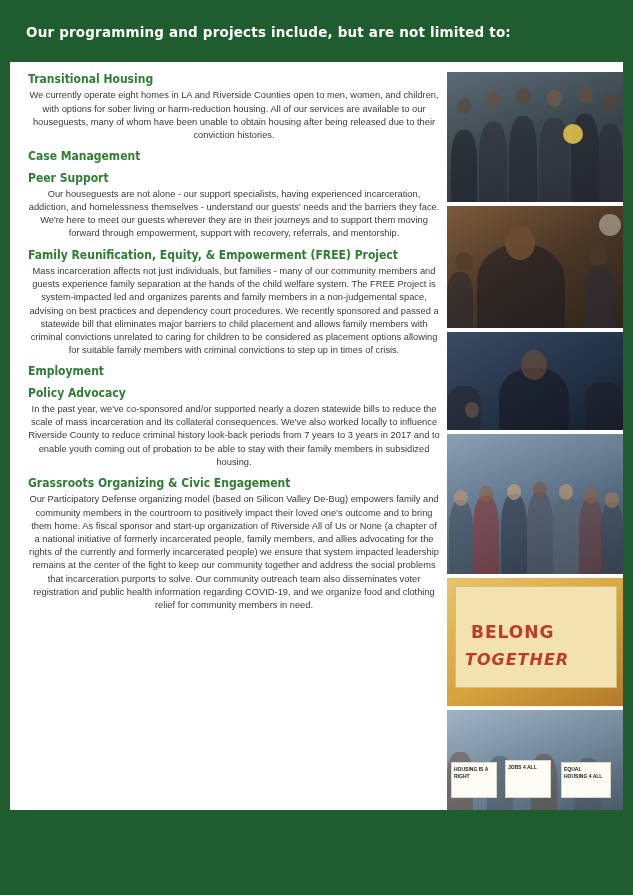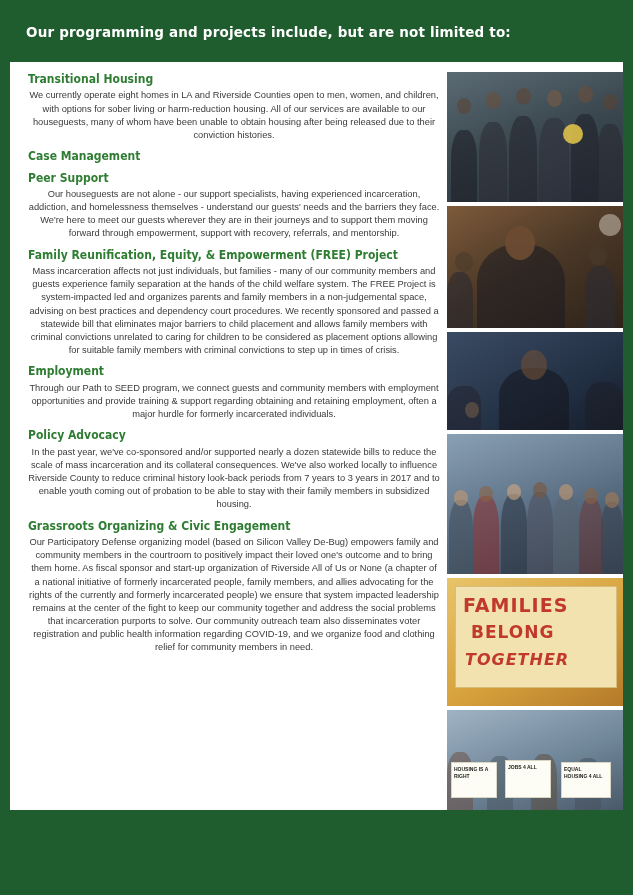--- a/index.html
+++ b/index.html
@@ -171,21 +171,20 @@
         <p class="sec-body">Our houseguests are not alone - our support specialists, having experienced incarceration, addiction, and homelessness themselves - understand our guests' needs and the barriers they face. We're here to meet our guests wherever they are in their journeys and to support them moving forward through empowerment, support with recovery, referrals, and mentorship.</p>
       </div>
 
       <div class="sec">
         <div class="sec-title">Family Reunification, Equity, &amp; Empowerment (FREE) Project</div>
         <p class="sec-body">Mass incarceration affects not just individuals, but families - many of our community members and guests experience family separation at the hands of the child welfare system. The FREE Project is system-impacted led and organizes parents and family members in a non-judgemental space, advising on best practices and dependency court procedures. We recently sponsored and passed a statewide bill that eliminates major barriers to child placement and allows family members with criminal convictions unrelated to caring for children to be considered as placement options allowing for suitable family members with criminal convictions to step up in times of crisis.</p>
       </div>
 
       <div class="sec">
         <div class="sec-title">Employment</div>
-        <p class="sec-body">Through our Path to SEED program, we connect guests and community members with employment opportunities and provide training &amp; support regarding obtaining and retaining employment, often a major hurdle for formerly incarcerated individuals.</p>
       </div>
 
 
       <div class="sec">
         <div class="sec-title">Policy Advocacy</div>
         <p class="sec-body">In the past year, we've co-sponsored and/or supported nearly a dozen statewide bills to reduce the scale of mass incarceration and its collateral consequences. We've also worked locally to influence Riverside County to reduce criminal history look-back periods from 7 years to 3 years in 2017 and to enable youth coming out of probation to be able to stay with their family members in subsidized housing.</p>
       </div>
 
       <div class="sec">
         <div class="sec-title">Grassroots Organizing &amp; Civic Engagement</div>
@@ -242,21 +241,20 @@
         <div class="fig" style="left:106px; width:26px; height:80px; background:#5b6470;"></div>
         <div class="head" style="left:112px; top:50px; width:14px; height:16px; background:#c69b72;"></div>
         <div class="fig" style="left:132px; width:24px; height:76px; background:#6d3a3a;"></div>
         <div class="head" style="left:137px; top:54px; width:14px; height:16px; background:#8b6344;"></div>
         <div class="fig" style="left:154px; width:22px; height:72px; background:#384250;"></div>
         <div class="head" style="left:158px; top:58px; width:14px; height:16px; background:#a77b55;"></div>
       </div>
 
       <div class="photo p5">
         <div style="position:absolute;left:8px;top:8px;width:160px;height:100px;background:#f2e2b0;border:1px solid #d7bd7c;"></div>
-        <div class="banner-text" style="left:16px; top:16px; font-size:19px;">FAMILIES</div>
         <div class="banner-text" style="left:24px; top:44px; font-size:17px;">BELONG</div>
         <div class="banner-text" style="left:18px; top:72px; font-size:16px;font-style:italic;">TOGETHER</div>
       </div>
 
       <div class="photo p6">
         <div class="fig" style="left:0px;   width:26px; height:58px; background:#6a4a3c; opacity:0.5;"></div>
         <div class="fig" style="left:40px;  width:26px; height:54px; background:#4a5560; opacity:0.5;"></div>
         <div class="fig" style="left:84px;  width:26px; height:56px; background:#5c4a3a; opacity:0.5;"></div>
         <div class="fig" style="left:128px; width:26px; height:52px; background:#46505c; opacity:0.5;"></div>
         <div class="sign" style="left:4px;  top:52px; width:44px; height:34px;"></div>

